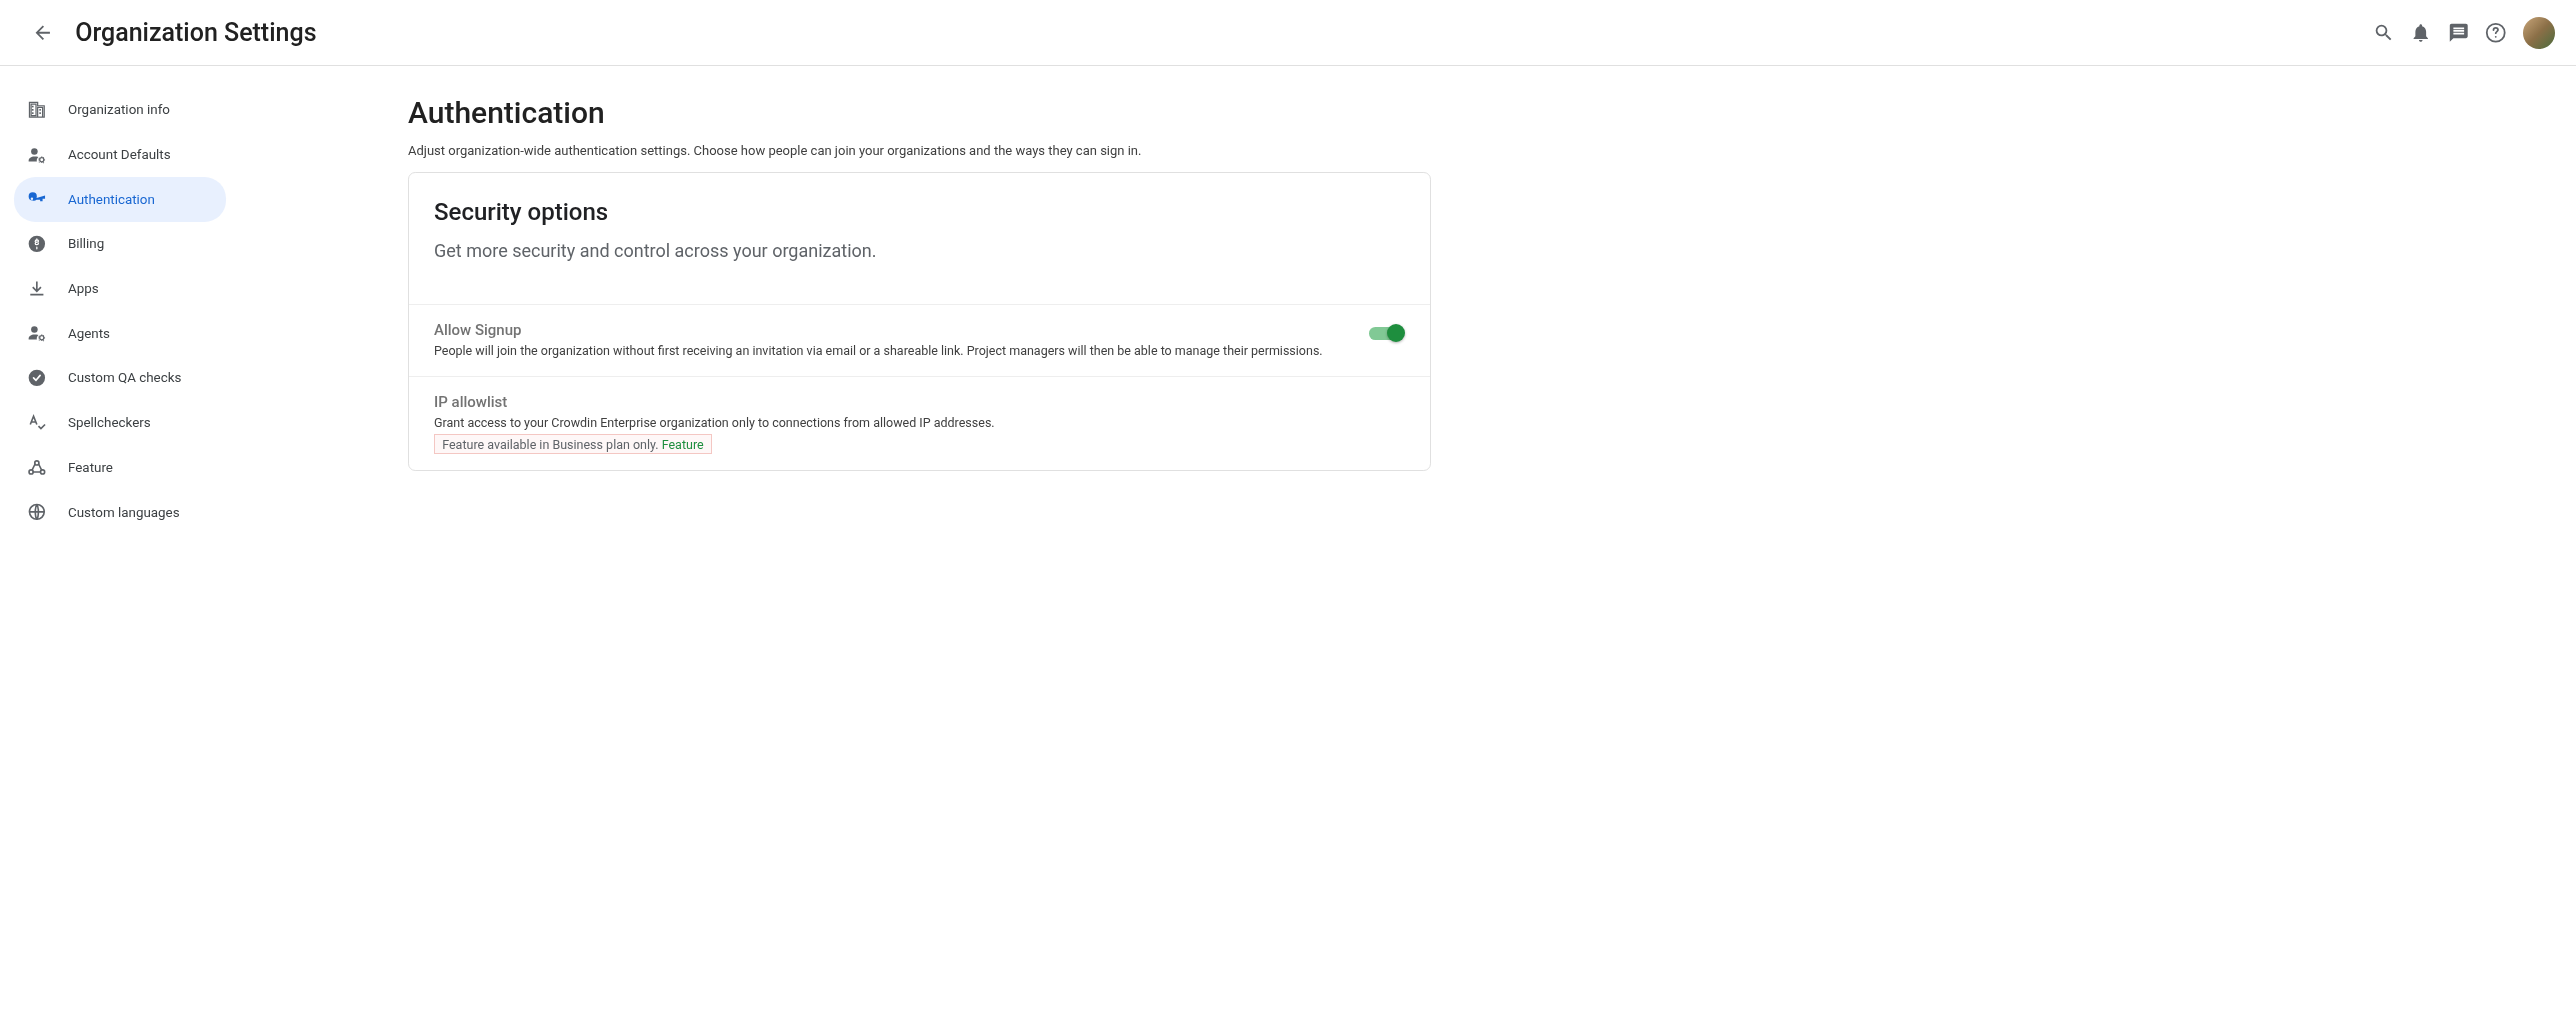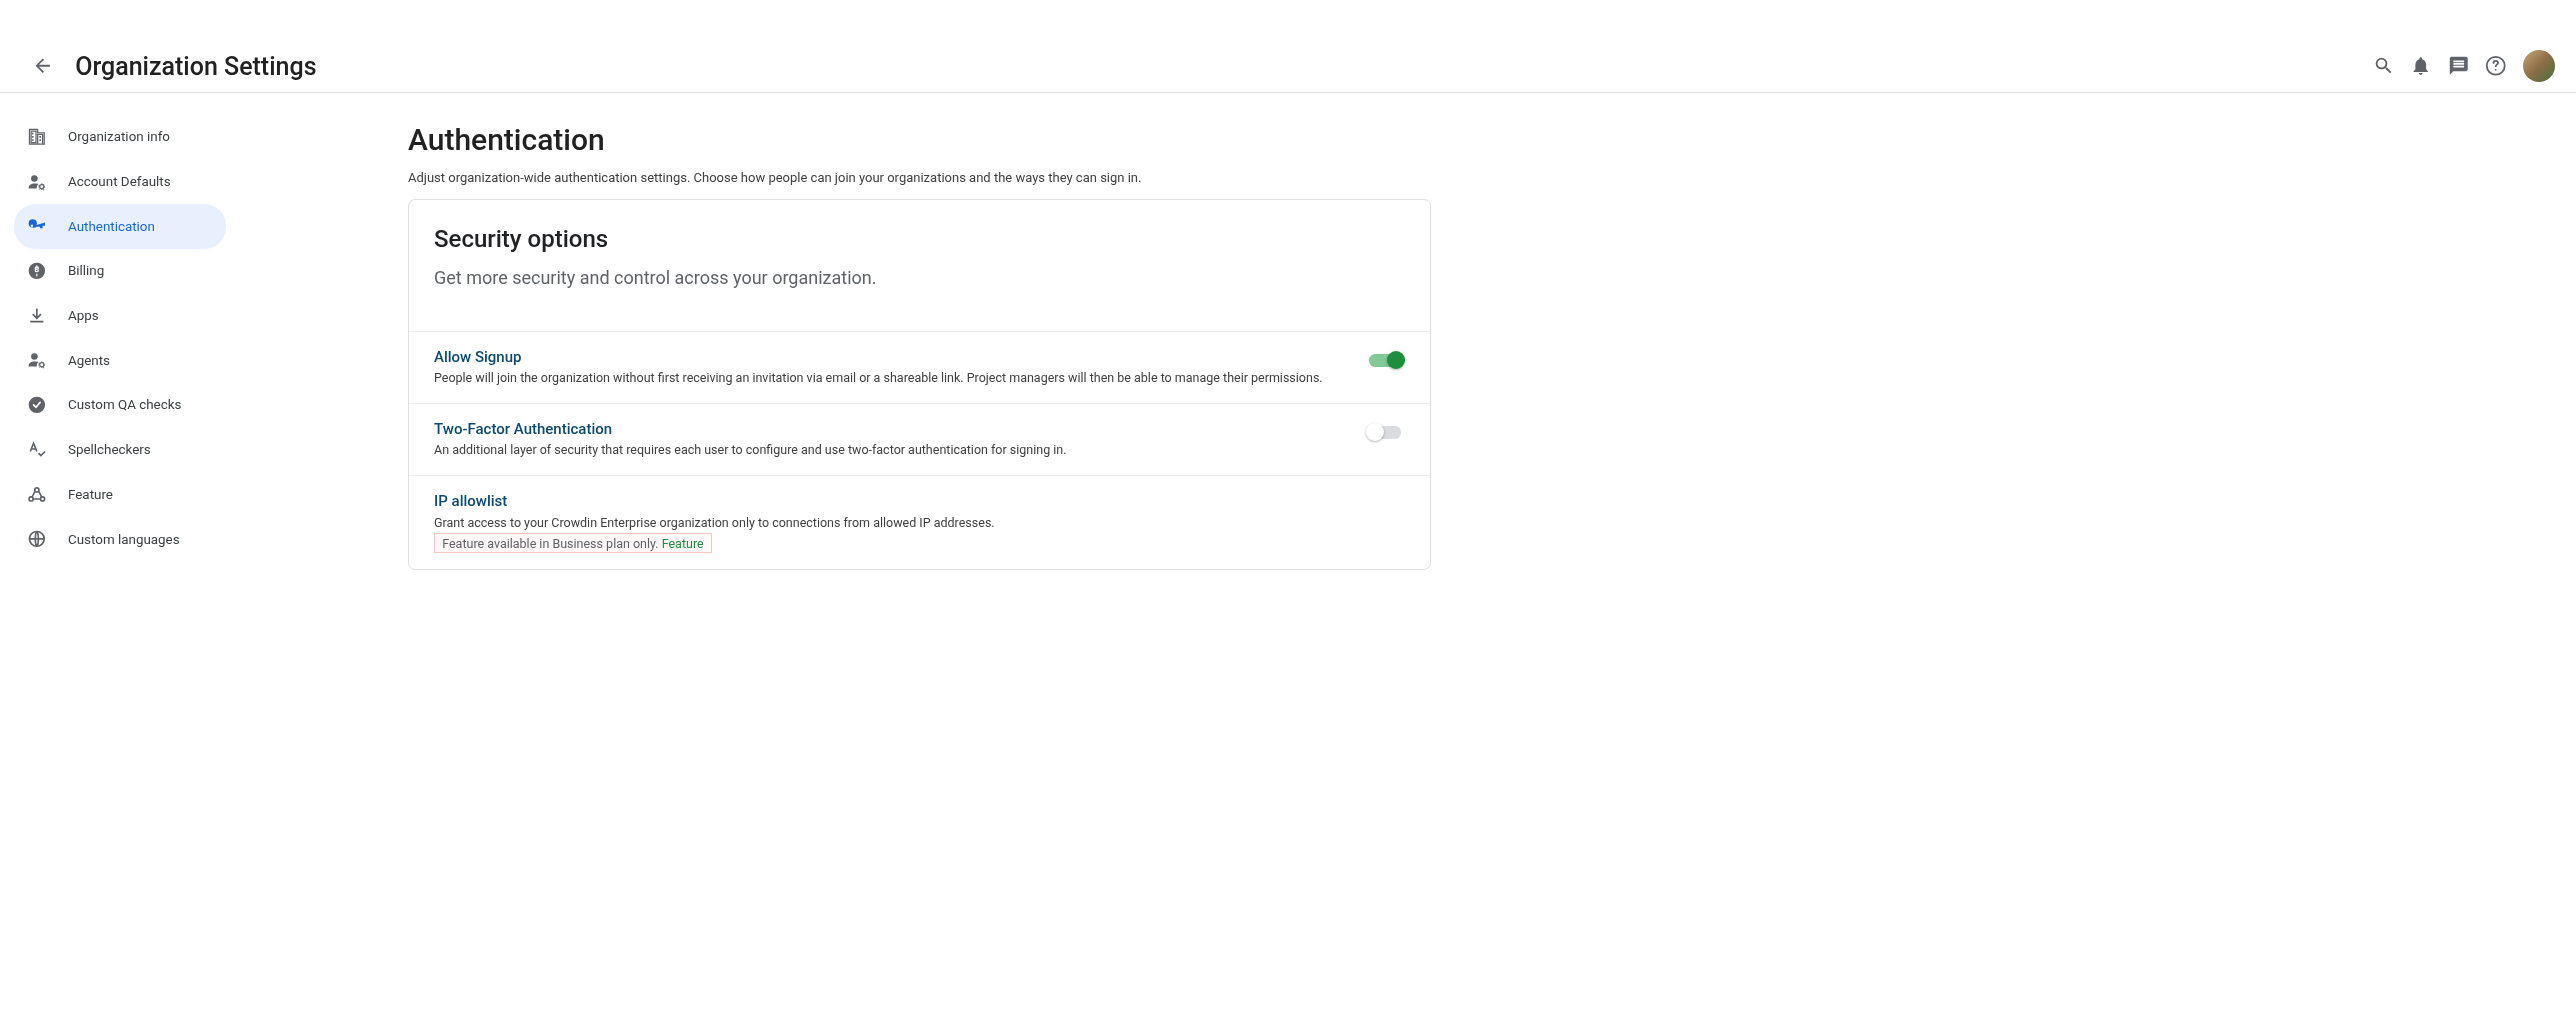--- a/index.html
+++ b/index.html
@@ -9,24 +9,23 @@
     }
     body {
       font-family: -apple-system, BlinkMacSystemFont, "Segoe UI", Roboto, "Helvetica Neue", Arial, sans-serif;
       background: #ffffff;
       color: #202124;
     }
     .top-bar {
       display: flex;
       align-items: center;
       justify-content: space-between;
-      height: 53px;
+      height: 66px;
       padding: 0 21.5px;
       border-bottom: 0.9px solid #e0e0e0;
-      margin-top: 40px;
     }
     .top-left {
       display: flex;
       align-items: center;
       gap: 21.5px;
     }
     .back-arrow {
       width: 21.5px;
       height: 21.5px;
       cursor: pointer;
@@ -139,21 +138,21 @@
     }
     .option-row:first-of-type {
       border-top: none;
     }
     .option-text {
       flex: 1;
     }
     .option-title {
       font-size: 15px;
       font-weight: 500;
-      color: #0c4a6e;
+      color: #737373;
       margin-bottom: 3.6px;
     }
     .option-desc {
       font-size: 12.5px;
       color: #404040;
       line-height: 1.4;
     }
     .toggle {
       position: relative;
       width: 39px;
@@ -351,30 +350,20 @@
         <div class="option-text">
           <div class="option-title">Allow Signup</div>
           <div class="option-desc">People will join the organization without first receiving an invitation via email or a shareable link. Project managers will then be able to manage their permissions.</div>
         </div>
         <div class="toggle on">
           <div class="toggle-track"></div>
           <div class="toggle-thumb"></div>
         </div>
       </div>
 
-      <div class="option-row">
-        <div class="option-text">
-          <div class="option-title">Two-Factor Authentication</div>
-          <div class="option-desc">An additional layer of security that requires each user to configure and use two-factor authentication for signing in.</div>
-        </div>
-        <div class="toggle off">
-          <div class="toggle-track"></div>
-          <div class="toggle-thumb"></div>
-        </div>
-      </div>
 
       <div class="option-row" style="border-bottom-left-radius:7.2px;border-bottom-right-radius:7.2px;">
         <div class="option-text">
           <div class="option-title">IP allowlist</div>
           <div class="option-desc">Grant access to your Crowdin Enterprise organization only to connections from allowed IP addresses.</div>
           <span class="feature-note">
             <span>Feature available in Business plan only. </span><span class="upgrade-link">Feature</span>
           </span>
         </div>
       </div>

